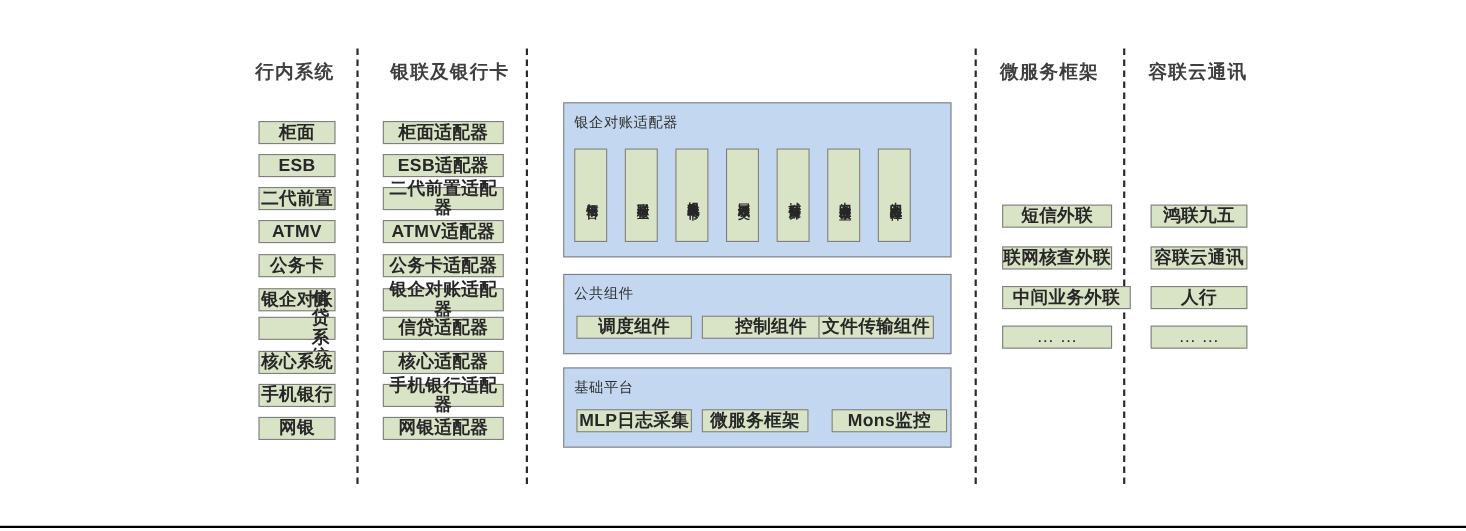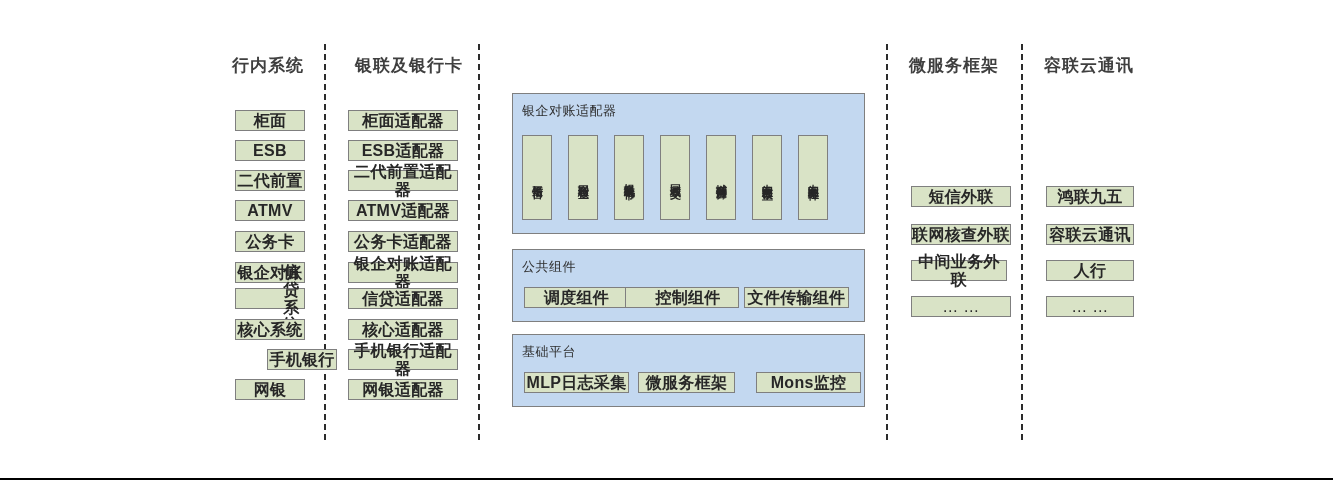--- a/index.html
+++ b/index.html
@@ -113,21 +113,21 @@
   <div class="col-title" style="left:203px;top:54px;width:130px;">行内系统</div>
 
   <div class="gbox" style="left:235px;top:110px;width:70px;height:21px;">柜面</div>
   <div class="gbox" style="left:235px;top:140px;width:70px;height:21px;">ESB</div>
   <div class="gbox" style="left:235px;top:170px;width:70px;height:21px;">二代前置</div>
   <div class="gbox" style="left:235px;top:200px;width:70px;height:21px;">ATMV</div>
   <div class="gbox" style="left:235px;top:231px;width:70px;height:21px;">公务卡</div>
   <div class="gbox" style="left:235px;top:262px;width:70px;height:21px;">银企对账</div>
   <div class="gbox" style="left:235px;top:288px;width:70px;height:21px;padding-left:43px;">信贷系统</div>
   <div class="gbox" style="left:235px;top:319px;width:70px;height:21px;">核心系统</div>
-  <div class="gbox" style="left:235px;top:349px;width:70px;height:21px;margin-left:32px;">手机银行</div>
+  <div class="gbox" style="left:235px;top:349px;width:70px;height:21px;">手机银行</div>
   <div class="gbox" style="left:235px;top:379px;width:70px;height:21px;">网银</div>
 
   <div class="col-title" style="left:336px;top:54px;width:146px;">银联及银行卡</div>
 
   <div class="gbox" style="left:348px;top:110px;width:110px;height:21px;">柜面适配器</div>
   <div class="gbox" style="left:348px;top:140px;width:110px;height:21px;">ESB适配器</div>
   <div class="gbox" style="left:348px;top:170px;width:110px;height:21px;">二代前置适配器</div>
   <div class="gbox" style="left:348px;top:200px;width:110px;height:21px;">ATMV适配器</div>
   <div class="gbox" style="left:348px;top:231px;width:110px;height:21px;">公务卡适配器</div>
   <div class="gbox" style="left:348px;top:262px;width:110px;height:21px;">银企对账适配器</div>
@@ -159,35 +159,35 @@
       <span>中间业务模型</span>
     </div>
   <div class="vbox" style="left:798px;top:135px;width:30px;height:85px;">
       <span>中间业务组件</span>
     </div>
 
   <div class="panel" style="left:512px;top:249px;width:353px;height:73px;"></div>
   <div class="panel-label" style="left:522px;top:258px;">公共组件</div>
 
   <div class="gbox" style="left:524px;top:287px;width:105px;height:21px;">调度组件</div>
-  <div class="gbox" style="left:625px;top:287px;width:114px;height:21px;padding-left:12px;">控制组件</div>
+  <div class="gbox" style="left:638px;top:287px;width:114px;height:21px;padding-left:12px;">控制组件</div>
   <div class="gbox" style="left:744px;top:287px;width:105px;height:21px;">文件传输组件</div>
 
   <div class="panel" style="left:512px;top:334px;width:353px;height:73px;"></div>
   <div class="panel-label" style="left:522px;top:343px;">基础平台</div>
 
   <div class="gbox" style="left:524px;top:372px;width:105px;height:21px;">MLP日志采集</div>
   <div class="gbox" style="left:638px;top:372px;width:97px;height:21px;">微服务框架</div>
   <div class="gbox" style="left:756px;top:372px;width:105px;height:21px;">Mons监控</div>
 
   <div class="col-title" style="left:891px;top:54px;width:126px;">微服务框架</div>
 
   <div class="gbox" style="left:911px;top:186px;width:100px;height:21px;">短信外联</div>
   <div class="gbox" style="left:911px;top:224px;width:100px;height:21px;">联网核查外联</div>
-  <div class="gbox" style="left:911px;top:260px;width:96px;height:21px;">中间业务外联</div>
+  <div class="gbox" style="left:911px;top:260px;width:117px;height:21px;">中间业务外联</div>
   <div class="gbox thin" style="left:911px;top:296px;width:100px;height:21px;">… …</div>
 
   <div class="col-title" style="left:1026px;top:54px;width:126px;">容联云通讯</div>
 
   <div class="gbox" style="left:1046px;top:186px;width:88px;height:21px;">鸿联九五</div>
   <div class="gbox" style="left:1046px;top:224px;width:88px;height:21px;">容联云通讯</div>
   <div class="gbox" style="left:1046px;top:260px;width:88px;height:21px;">人行</div>
   <div class="gbox thin" style="left:1046px;top:296px;width:88px;height:21px;">… …</div>
 
   <div class="bottom-rule" style="top:478px;"></div>

